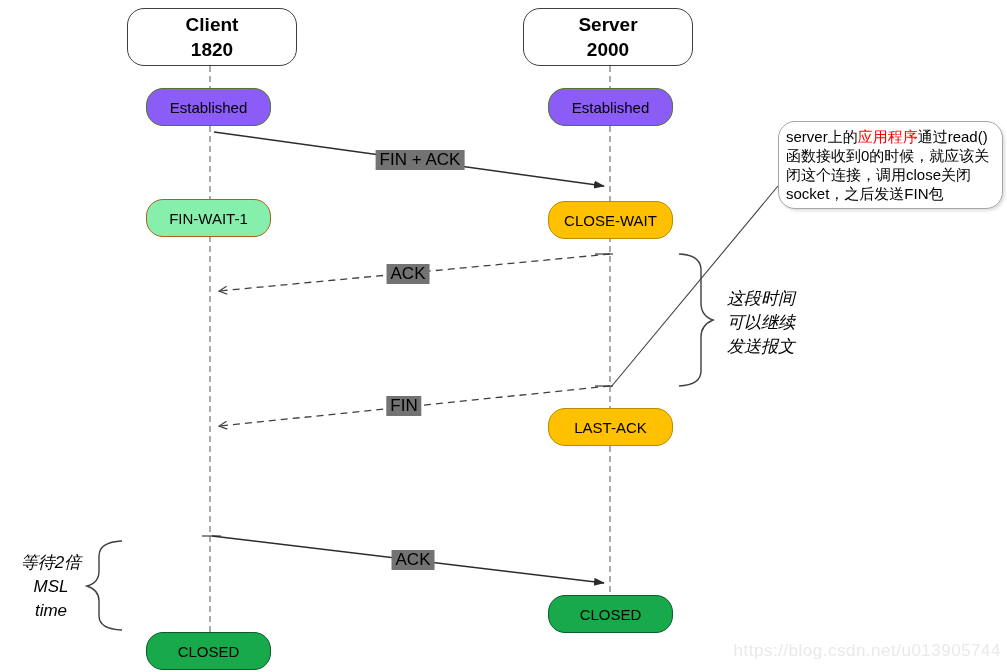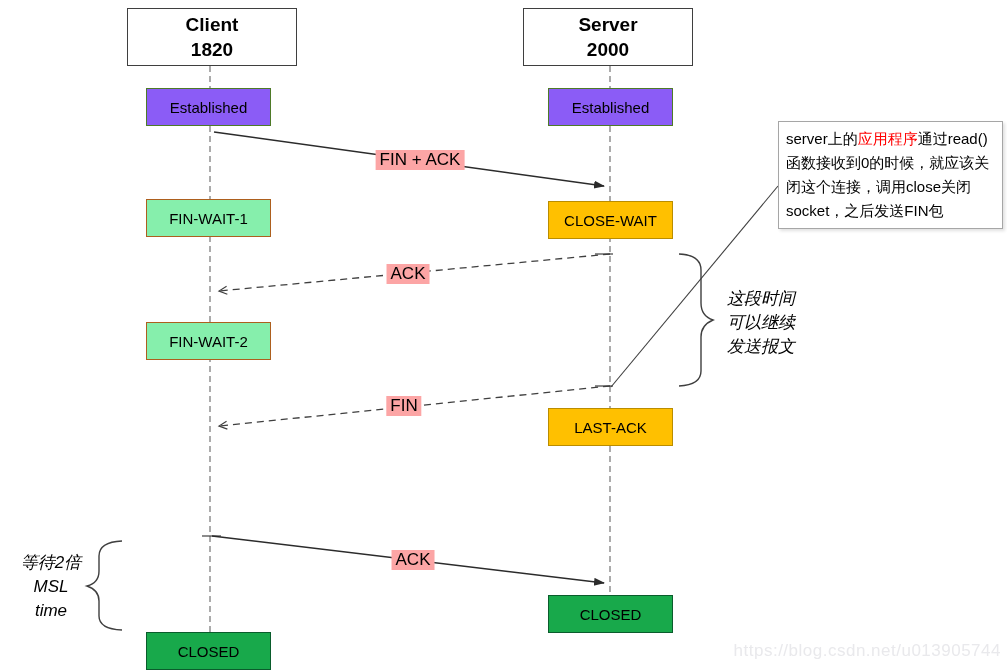--- a/index.html
+++ b/index.html
@@ -1,41 +1,41 @@
 <!DOCTYPE html>
 <html><head>
 <meta charset="utf-8">
 <style>
   html,body{margin:0;padding:0;background:#ffffff;}
   .stage{
     position:relative;width:1007px;height:672px;background:#ffffff;overflow:hidden;
     font-family:"Liberation Sans","DejaVu Sans",sans-serif;color:#000;
   }
   .stage svg{position:absolute;left:0;top:0;}
-  .abs{position:absolute;box-sizing:border-box;}
+  .abs{position:absolute;box-sizing:border-box;border-radius:17px;}
   .actor-box{
     width:170px;height:58px;background:#ffffff;border:1px solid #3f3f3f;
     display:flex;flex-direction:column;align-items:center;justify-content:center;
     font-weight:bold;font-size:19px;line-height:25px;
   }
   .state-box{
     width:125px;height:38px;display:flex;align-items:center;justify-content:center;
     font-size:15px;border:1.5px solid;
   }
   .green  {background:#8b5cf6;border-color:#4E7A28;}
   .orange {background:#86efac;border-color:#AD5F1E;}
   .gold   {background:#FFC000;border-color:#BA8D00;}
   .dgreen {background:#18A94B;border-color:#0A5C2C;}
   .msg-label{
-    position:absolute;transform:translate(-50%,-50%);background:#fca5a5;
+    position:absolute;transform:translate(-50%,-50%);background:#737373;
     padding:0 4px;font-size:17px;white-space:nowrap;
   }
   .note-box{
     width:225px;background:#ffffff;border:1px solid #A6A6A6;
-    padding:5px 7px;font-size:15px;line-height:24px;
+    padding:5px 7px;font-size:15px;line-height:19px;
     box-shadow:2px 2px 3px rgba(0,0,0,0.12);
   }
   .note-red{color:#FF0000;}
   .side-note{font-size:17px;line-height:24px;white-space:pre-line;text-align:center;font-style:italic;}
   .watermark{
     position:absolute;right:6px;top:641px;font-size:17px;color:#E9E9EC;
     letter-spacing:0.5px;
   }
 </style>
 </head>
@@ -76,21 +76,20 @@
     <span>Client</span>
     <span>1820</span>
   </div>
   <div class="abs actor-box" style="left:523px;top:8px;">
     <span>Server</span>
     <span>2000</span>
   </div>
 
   <div class="abs state-box green" style="left:146px;top:88px;">Established</div>
   <div class="abs state-box orange" style="left:146px;top:199px;">FIN-WAIT-1</div>
-  <div class="abs state-box orange" style="left:146px;top:322px;">FIN-WAIT-2</div>
   <div class="abs state-box dgreen" style="left:146px;top:632px;">CLOSED</div>
 
   <div class="abs state-box green" style="left:548px;top:88px;">Established</div>
   <div class="abs state-box gold" style="left:548px;top:201px;">CLOSE-WAIT</div>
   <div class="abs state-box gold" style="left:548px;top:408px;">LAST-ACK</div>
   <div class="abs state-box dgreen" style="left:548px;top:595px;">CLOSED</div>
 
   <div class="msg-label" style="left:420px;top:160px;">FIN + ACK</div>
   <div class="msg-label" style="left:408px;top:274px;">ACK</div>
   <div class="msg-label" style="left:404px;top:406px;">FIN</div>

